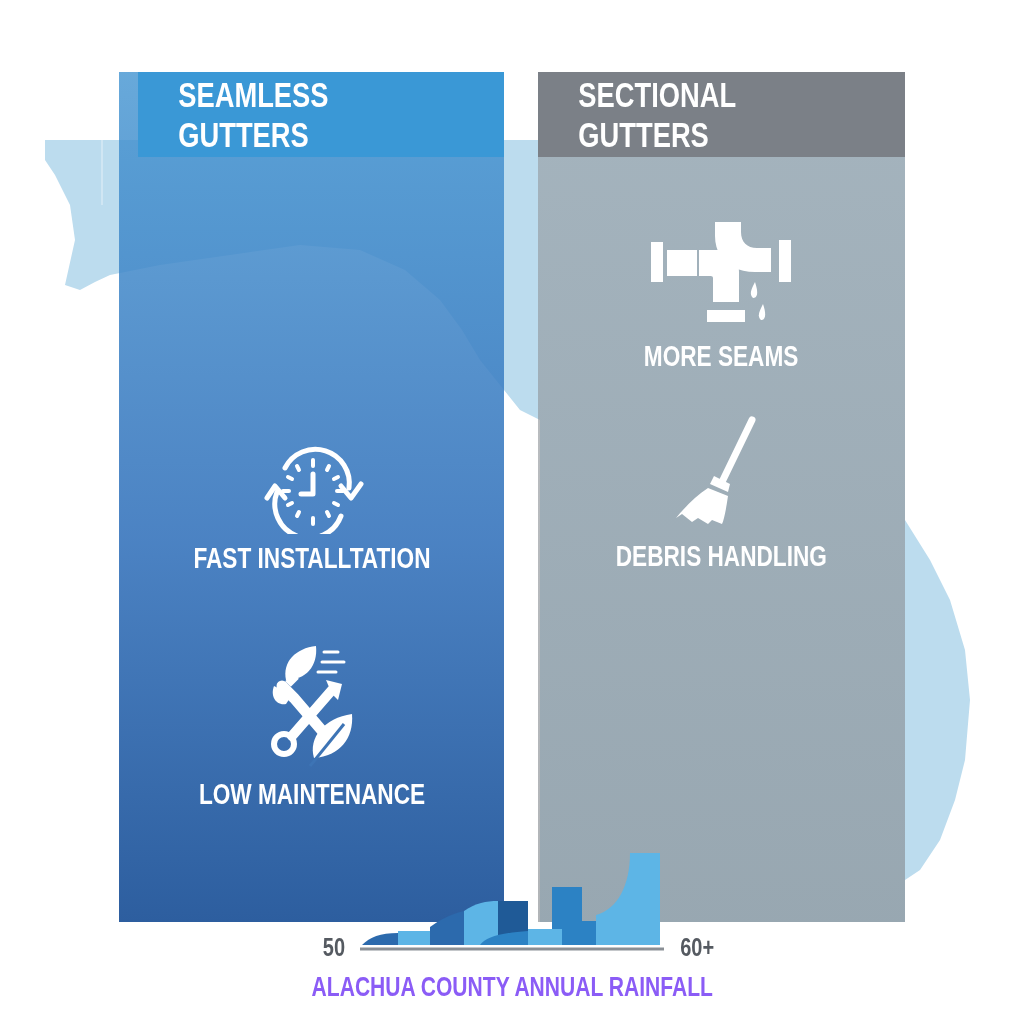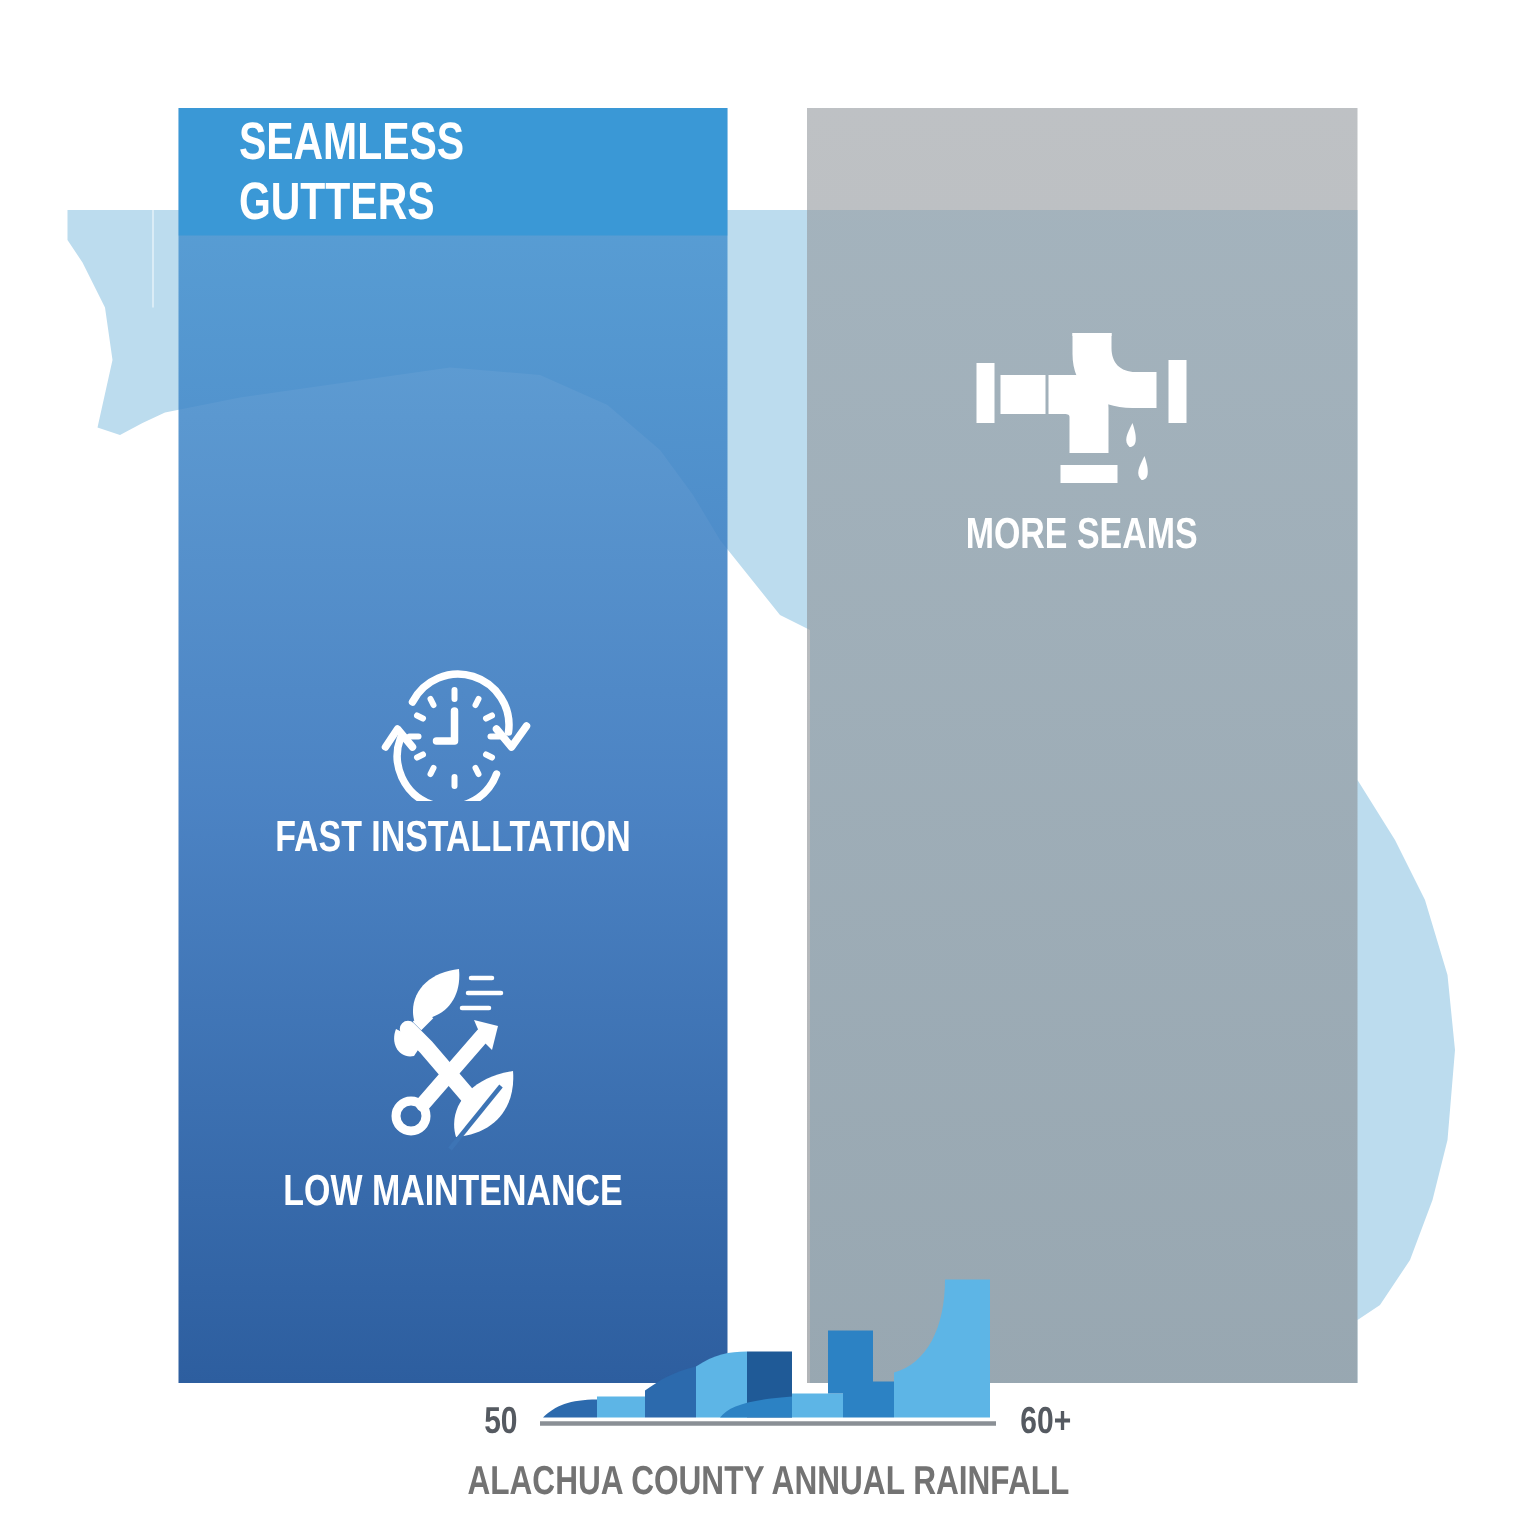--- a/index.html
+++ b/index.html
@@ -1,30 +1,30 @@
 <!DOCTYPE html>
 <html><head>
 <meta charset="utf-8">
 <style>
   html,body{margin:0;padding:0;}
   body{width:1024px;height:1024px;background:#ffffff;position:relative;overflow:hidden;font-family:"Liberation Sans","DejaVu Sans",sans-serif;}
   .map{position:absolute;left:0;top:0;width:1024px;height:1024px;z-index:0;}
   .panel{position:absolute;top:72px;height:850px;z-index:1;overflow:hidden;}
-  .panel.left{left:119px;width:366px;background:linear-gradient(180deg,rgba(70,150,210,0.82) 0%,rgba(60,120,190,0.92) 55%,#2d5e9f 100%);}
+  .panel.left{left:119px;width:366px;background:linear-gradient(180deg,rgba(70,150,210,0.82) 0%,rgba(60,120,190,0.92) 55%,#2d5e9f 100%);padding-left:19px;}
   .panel.right{left:538px;width:367px;background:linear-gradient(180deg,rgba(150,155,160,0.62) 0%,rgba(130,135,140,0.62) 100%);}
   .panel-head{height:85px;display:flex;align-items:center;justify-content:center;color:#fff;font-size:35px;font-weight:bold;letter-spacing:0px;transform:scaleX(0.78);}
   .left .panel-head-bg{background:#3a98d6;}
   .right .panel-head-bg{background:#7b8087;}
   .panel-head-bg{height:85px;}
   .feature{position:absolute;left:0;width:100%;text-align:center;}
   .feature svg{display:block;margin:0 auto;}
   .feature-label{color:#fff;font-weight:bold;font-size:29px;margin-top:8px;display:inline-block;transform:scaleX(0.78);white-space:nowrap;}
   .chart{position:absolute;left:300px;top:845px;width:430px;height:110px;z-index:2;}
   .tick{position:absolute;top:933px;color:#555a61;font-size:25px;font-weight:bold;transform:scaleX(0.8);z-index:3;}
-  .chart-title{position:absolute;left:0;top:972px;width:1024px;text-align:center;color:#737373;font-size:27px;font-weight:bold;z-index:3;}
+  .chart-title{position:absolute;left:0;top:972px;width:1024px;text-align:center;color:#8b5cf6;font-size:27px;font-weight:bold;z-index:3;}
   .chart-title span{display:inline-block;transform:scaleX(0.78);}
 </style>
 </head>
 <body>
 
 <svg class="map" viewBox="0 0 1024 1024">
   <path fill="#bcdcee" d="
     M45,140 L540,140 L540,420 L520,410 L500,385 L480,360 L462,330 L440,300 L405,270 L360,250 L300,245 L230,255 L160,265 L110,275 L95,282 L80,290 L65,285 L75,240 L70,205 L55,175 L45,160 Z
     M540,140 L905,140 L905,520 L930,560 L950,600 L965,650 L970,700 L965,760 L955,800 L940,840 L920,870 L905,880 L905,922 L540,922 Z"></path>
   <path fill="none" stroke="#ffffff" stroke-width="1" opacity="0.6" d="M102,140 L102,205"></path>
@@ -76,36 +76,47 @@
         <line x1="31" y1="61" x2="35" y2="59"></line>
           <line x1="81" y1="61" x2="77" y2="59"></line>
       </g>
       <path d="M56,30 L56,50 L44,50" stroke="#fff" stroke-width="5" fill="none" stroke-linecap="round" stroke-linejoin="round"></path>
     </svg>
     <div class="feature-label">FAST INSTALLTATION</div>
   </div>
 </div>
 
 <div class="panel right">
+  <div class="panel-head-bg">
+    <div class="panel-head">SECTIONAL GUTTERS</div>
+  </div>
 
   <div class="feature" style="top:150px;">
     <svg width="150" height="110" viewBox="0 0 150 110">
       <rect x="4" y="20" width="12" height="40" fill="#fff"></rect>
       <rect x="20" y="28" width="30" height="26" fill="#fff"></rect>
       <path d="M52,28 L70,28 C84,28 92,36 92,50 L92,80 L66,80 L66,56 C66,54 64,54 62,54 L52,54 Z" fill="#fff"></path>
       <rect x="60" y="88" width="38" height="12" fill="#fff"></rect>
       <path d="M68,0 L94,0 L94,10 C94,20 100,26 110,26 L124,26 L124,50 L108,50 C84,50 68,36 68,14 Z" fill="#fff"></path>
       <rect x="68" y="-4" width="26" height="6" fill="#fff"></rect>
       <rect x="132" y="18" width="12" height="42" fill="#fff"></rect>
       <path d="M108,60 C104,68 102,72 106,76 C110,76 112,72 108,60 Z" fill="#fff"></path>
       <path d="M116,82 C112,90 110,94 114,98 C118,98 120,94 116,82 Z" fill="#fff"></path>
     </svg>
     <div class="feature-label">MORE SEAMS</div>
   </div>
 
+  <div class="feature" style="top:340px;">
+    <svg width="120" height="120" viewBox="0 0 120 120">
+      <line x1="90" y1="8" x2="60" y2="70" stroke="#fff" stroke-width="7" stroke-linecap="round"></line>
+      <path d="M52,64 L68,72 L66,80 L48,72 Z" fill="#fff"></path>
+      <path d="M46,76 L66,84 C64,98 62,108 60,112 L50,108 L46,112 L36,106 L30,110 L20,102 L14,106 C24,94 34,84 46,76 Z" fill="#fff"></path>
+    </svg>
+    <div class="feature-label">DEBRIS HANDLING</div>
+  </div>
 
 </div>
 
 <svg class="chart" viewBox="0 0 430 110">
   <g>
     <path d="M62,100 C70,92 80,88 98,88 L98,100 Z" fill="#2c6aad"></path>
     <rect x="98" y="86" width="32" height="14" fill="#5db5e6"></rect>
     <path d="M130,82 C140,75 148,70 164,66 L164,100 L130,100 Z" fill="#2c6aad"></path>
     <path d="M164,66 C176,58 186,56 198,56 L198,100 L164,100 Z" fill="#5db5e6"></path>
     <rect x="198" y="56" width="30" height="44" fill="#1f5a97"></rect>

